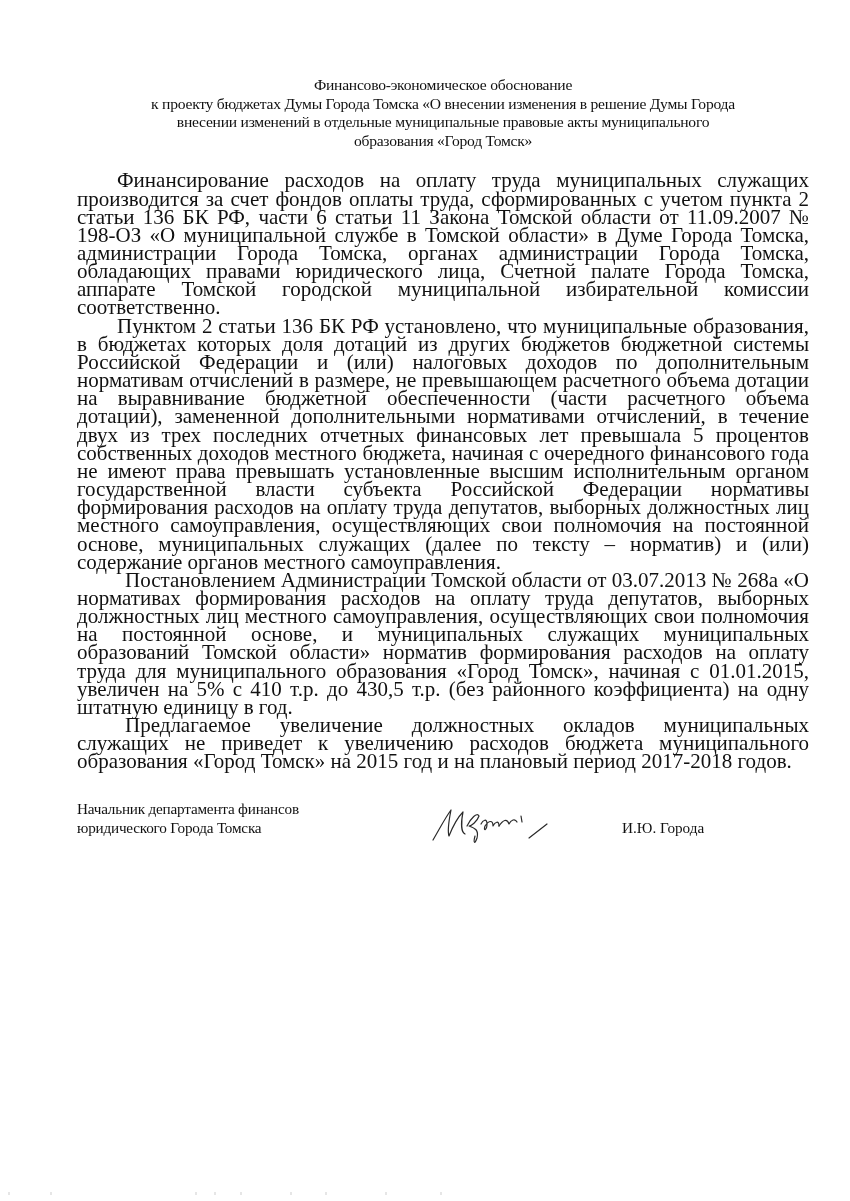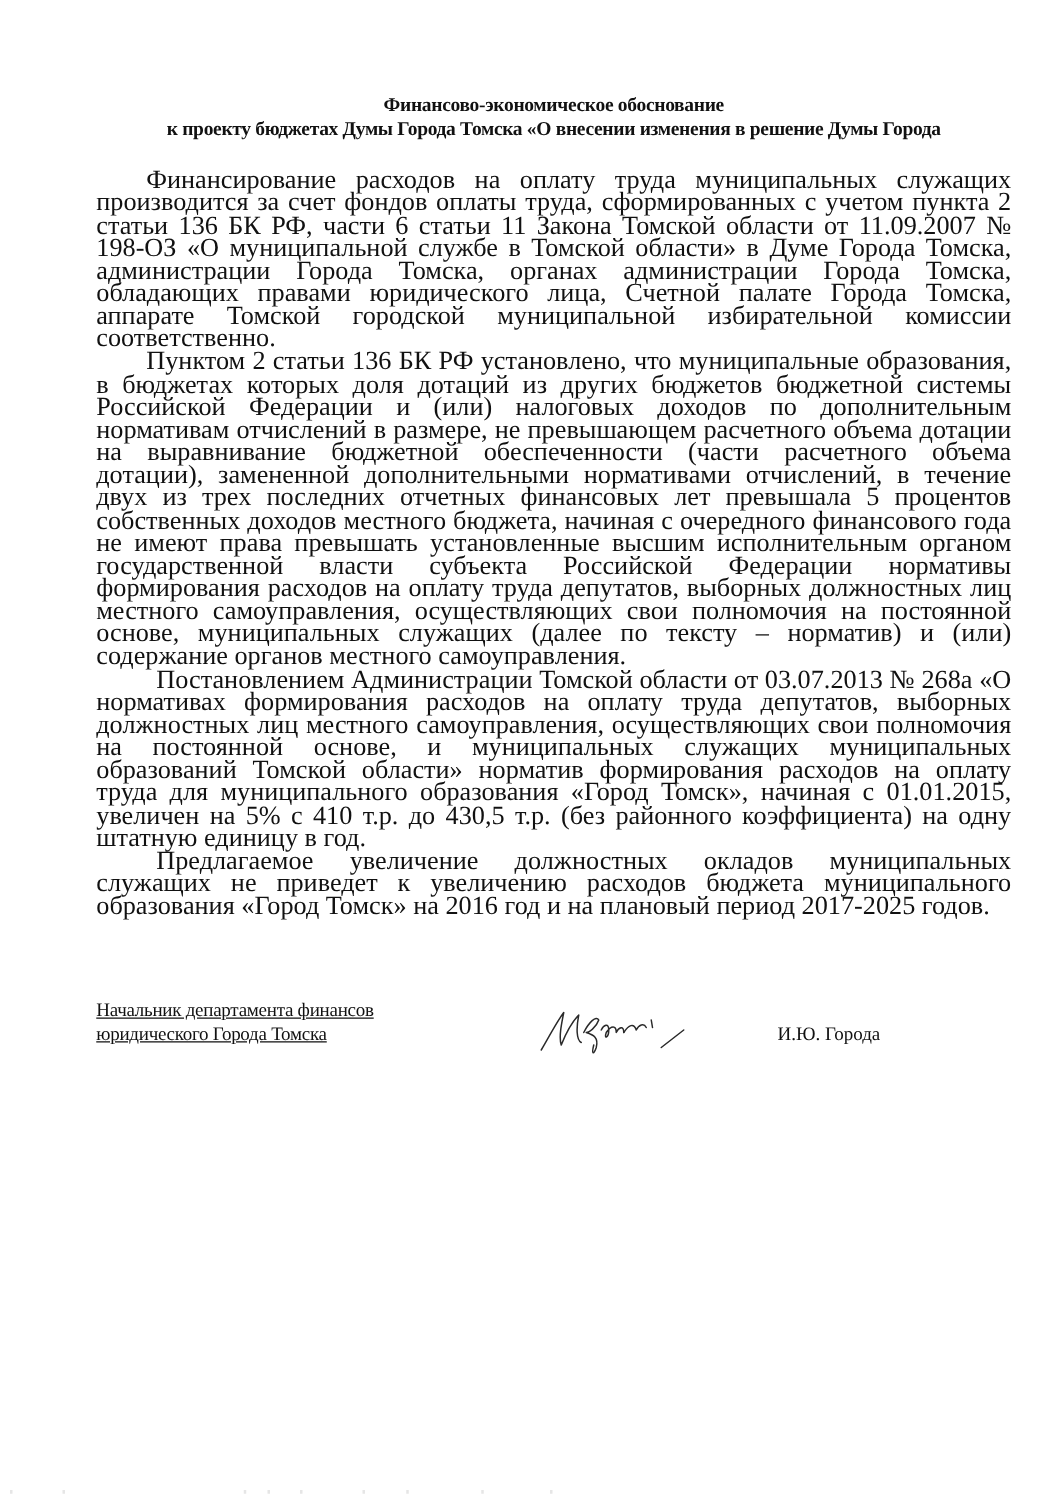--- a/index.html
+++ b/index.html
@@ -16,21 +16,21 @@
       font-family: "Liberation Serif", "DejaVu Serif", serif;
     }
     .page {
       position: absolute;
       left: 77px;
       top: 76px;
       width: 732px;
     }
     .title-block {
       text-align: center;
-      font-weight: bold;
+      font-weight: normal;
       font-size: 15.6px;
       line-height: 18.6px;
       letter-spacing: -0.25px;
       margin: 0;
     }
     .title-block .title-line {
       display: block;
     }
     .body-text {
       margin-top: 21px;
@@ -53,21 +53,21 @@
       height: 50px;
       font-size: 15.2px;
       line-height: 18.5px;
     }
     .signer-title {
       position: absolute;
       left: 0;
       top: 0;
       letter-spacing: -0.2px;
     }
-    .signer-title span { display: block; text-decoration: underline; }
+    .signer-title span { display: block; }
     .signature {
       position: absolute;
       left: 352px;
       top: 4px;
       width: 130px;
       height: 42px;
     }
     .signer-name {
       position: absolute;
       left: 545px;
@@ -88,27 +88,29 @@
       background: #e6e6e6;
     }
   </style>
 </head>
 <body>
 
 <div class="page">
   <h1 class="title-block">
     <span class="title-line">Финансово-экономическое обоснование</span>
     <span class="title-line">к проекту бюджетах Думы Города Томска «О внесении изменения в решение Думы Города</span>
+    <span class="title-line">внесении изменений в отдельные муниципальные правовые акты муниципального</span>
+    <span class="title-line">образования «Город Томск»</span>
   </h1>
 
   <div class="body-text">
     <p class="para">Финансирование расходов на оплату труда муниципальных служащих производится за счет фондов оплаты труда, сформированных с учетом пункта 2 статьи 136 БК РФ, части 6 статьи 11 Закона Томской области от 11.09.2007 № 198-ОЗ «О муниципальной службе в Томской области» в Думе Города Томска, администрации Города Томска, органах администрации Города Томска, обладающих правами юридического лица, Счетной палате Города Томска, аппарате Томской городской муниципальной избирательной комиссии соответственно.</p>
     <p class="para">Пунктом 2 статьи 136 БК РФ установлено, что муниципальные образования, в бюджетах которых доля дотаций из других бюджетов бюджетной системы Российской Федерации и (или) налоговых доходов по дополнительным нормативам отчислений в размере, не превышающем расчетного объема дотации на выравнивание бюджетной обеспеченности (части расчетного объема дотации), замененной дополнительными нормативами отчислений, в течение двух из трех последних отчетных финансовых лет превышала 5 процентов собственных доходов местного бюджета, начиная с очередного финансового года не имеют права превышать установленные высшим исполнительным органом государственной власти субъекта Российской Федерации нормативы формирования расходов на оплату труда депутатов, выборных должностных лиц местного самоуправления, осуществляющих свои полномочия на постоянной основе, муниципальных служащих (далее по тексту – норматив) и (или) содержание органов местного самоуправления.</p>
     <p class="para wide-indent">Постановлением Администрации Томской области от 03.07.2013 № 268а «О нормативах формирования расходов на оплату труда депутатов, выборных должностных лиц местного самоуправления, осуществляющих свои полномочия на постоянной основе, и муниципальных служащих муниципальных образований Томской области» норматив формирования расходов на оплату труда для муниципального образования «Город Томск», начиная с 01.01.2015, увеличен на 5% с 410 т.р. до 430,5 т.р. (без районного коэффициента) на одну штатную единицу в год.</p>
-    <p class="para wide-indent">Предлагаемое увеличение должностных окладов муниципальных служащих не приведет к увеличению расходов бюджета муниципального образования «Город Томск» на 2016 год и на плановый период 2017-2025 годов.</p>
+    <p class="para wide-indent">Предлагаемое увеличение должностных окладов муниципальных служащих не приведет к увеличению расходов бюджета муниципального образования «Город Томск» на 2015 год и на плановый период 2017-2018 годов.</p>
   </div>
 </div>
 
 <div class="signature-block">
   <div class="signer-title">
     <span>Начальник департамента финансов</span>
     <span>юридического Города Томска</span>
   </div>
 
   <svg class="signature" viewBox="0 0 130 42" xmlns="http://www.w3.org/2000/svg">

